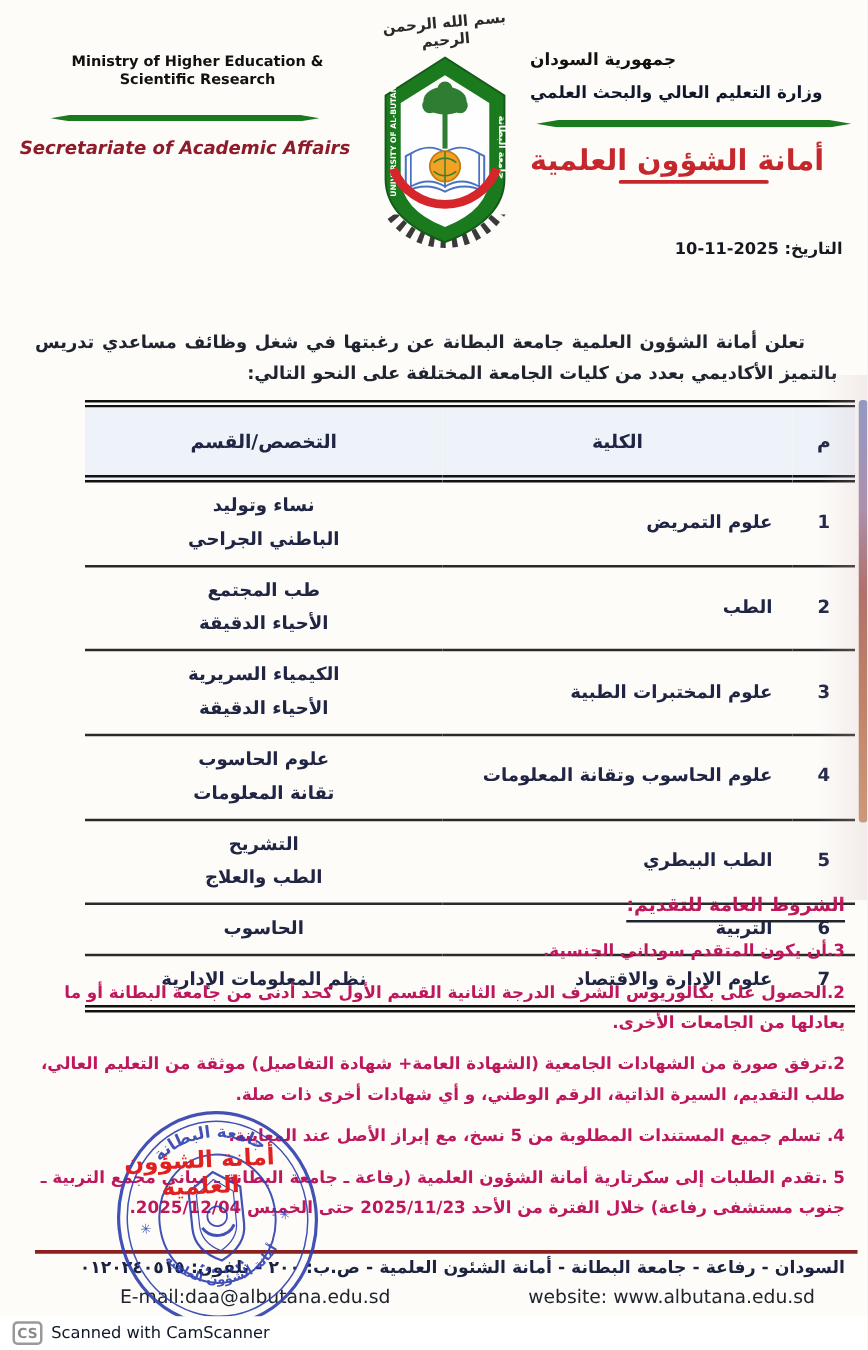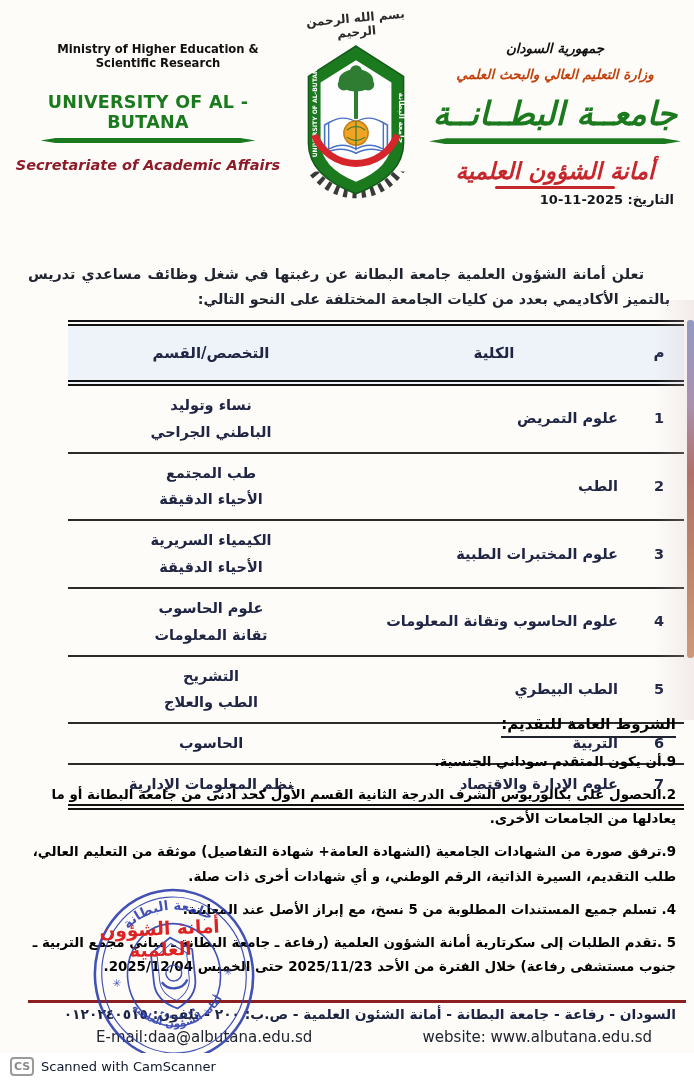--- a/index.html
+++ b/index.html
@@ -17,23 +17,23 @@
   .hdr-left .univ{font-size:17.5px;font-weight:bold;color:var(--brand-green);letter-spacing:.3px;}
   .swoosh{height:5px;background:var(--brand-green);margin:6px auto 14px;
           clip-path:polygon(0 50%,7% 0,93% 0,100% 50%,93% 100%,7% 100%);}
   .hdr-left .swoosh{width:215px;}
   .hdr-left .secretariat{font-size:14.5px;font-weight:bold;font-style:italic;color:var(--dark-red);}
 
   .hdr-logo{position:absolute;left:288px;top:6px;width:136px;text-align:center;}
   .bismillah{font-size:12px;color:#2a2a2a;transform:rotate(-5deg);font-weight:bold;
              height:38px;display:flex;align-items:center;justify-content:center;}
 
-  .hdr-right{position:absolute;right:8px;top:40px;width:262px;text-align:center;direction:rtl;font-style:italic;}
+  .hdr-right{position:absolute;right:8px;top:40px;width:262px;text-align:left;direction:rtl;}
   .hdr-right .country{font-size:13.5px;font-weight:bold;color:#111;margin-bottom:10px;}
-  .hdr-right .ministry{font-size:13.5px;font-weight:bold;color:#c2410c;margin-bottom:14px;}
+  .hdr-right .ministry{font-size:13.5px;font-weight:bold;color:#0f172a;margin-bottom:14px;}
   .hdr-right .univ{font-size:33px;font-weight:bold;color:var(--brand-green);line-height:1.1;}
   .hdr-right .swoosh{width:252px;height:6px;}
   .hdr-right .secretariat{font-size:23px;font-weight:bold;color:var(--brand-red);}
   .red-swash{width:120px;height:2.5px;background:var(--brand-red);margin:2px auto 0;border-radius:2px;}
 
   
   .date-line{position:absolute;right:20px;top:192px;direction:rtl;font-size:13px;font-weight:bold;color:#15181f;}
   .doc-title{position:absolute;top:217px;left:0;width:100%;text-align:center;}
   .doc-title span{display:inline-block;font-size:20.5px;font-weight:bold;color:#171b28;
                   border-bottom:2.5px solid #20242f;padding-bottom:5px;}
@@ -49,21 +49,21 @@
                 border-bottom:6px double #121212;padding:18px 4px;}
   table.spec td{font-size:14.5px;font-weight:bold;border-bottom:2px solid #2a2a2a;
                 padding:6px 4px;vertical-align:middle;line-height:1.85;}
   table.spec tr:last-child td{border-bottom:none;}
   col.c-num{width:50px;} col.c-college{width:280px;} col.c-dept{width:286px;}
   .cell-num{text-align:center;}
   .cell-college{text-align:right;padding-right:16px !important;}
   .cell-dept{text-align:center;}
 
   
-  .conditions{position:absolute;top:714px;right:18px;left:12px;direction:rtl;color:#000000;}
+  .conditions{position:absolute;top:714px;right:18px;left:12px;direction:rtl;color:#be185d;}
   .cond-head{display:inline-block;font-size:15px;font-weight:bold;
              border-bottom:2px solid #20242f;padding-bottom:3px;margin-bottom:12px;}
   .cond-item{font-size:13.4px;font-weight:bold;line-height:1.8;margin-bottom:9px;text-align:right;}
 
   
   .stamp{position:absolute;left:90px;top:886px;width:168px;height:178px;
          transform:rotate(-6deg);opacity:.9;z-index:6;}
   .stamp-overprint{position:absolute;left:72px;top:918px;width:176px;text-align:center;
                    font-size:18.5px;font-weight:bold;color:#e02121;transform:rotate(-2.5deg);
                    z-index:7;}
@@ -90,21 +90,20 @@
   .scan-shade{position:absolute;right:0;top:300px;width:40px;height:420px;pointer-events:none;
               background:linear-gradient(to left,rgba(215,190,195,.28),rgba(215,190,195,0));}
 </style>
 </head>
 <body>
 
 <div class="page">
 
   <div class="hdr-left">
     <div class="ministry">Ministry of Higher Education &amp; Scientific Research</div>
-    <div class="univ">UNIVERSITY OF AL - BUTANA</div>
     <div class="swoosh"></div>
     <div class="secretariat">Secretariate of Academic Affairs</div>
   </div>
 
   <div class="hdr-logo">
     <div class="bismillah">بسم الله الرحمن الرحيم</div>
     <svg width="132" height="168" viewBox="0 0 130 166">
       <defs>
         <clipPath id="gclip">
             <rect x="14" y="126" width="102" height="40"></rect>
@@ -135,21 +134,20 @@
       <circle cx="65" cy="88" r="12" fill="#f2a324" stroke="#c47d10" stroke-width="1.5"></circle>
       <path d="M56,85 q9,-7 18,0 M56,92 q9,7 18,0 M65,76 v24" fill="none" stroke="#3f7d2e" stroke-width="1.2"></path>
 
       <path d="M24,90 A44,44 0 0 0 106,90" fill="none" stroke="#d6262b" stroke-width="7"></path>
     </svg>
   </div>
 
   <div class="hdr-right">
     <div class="country">جمهورية السودان</div>
     <div class="ministry">وزارة التعليم العالي والبحث العلمي</div>
-    <div class="univ">جامعــة البطــانــة</div>
     <div class="swoosh"></div>
     <div class="secretariat">أمانة الشؤون العلمية</div>
     <div class="red-swash"></div>
   </div>
 
   <div class="date-line">
     <span>التاريخ:</span>
     <span>2025-11-10</span>
   </div>
 
@@ -224,23 +222,23 @@
         <td class="cell-dept">
             <div>نظم المعلومات الإدارية</div>
             <div></div>
           </td>
       </tr>
     </tbody>
   </table>
 
   <div class="conditions">
     <div class="cond-head">الشروط العامة للتقديم:</div>
-    <p class="cond-item">9.أن يكون المتقدم سوداني الجنسية.</p>
+    <p class="cond-item">3.أن يكون المتقدم سوداني الجنسية.</p>
     <p class="cond-item">2.الحصول على بكالوريوس الشرف الدرجة الثانية القسم الأول كحد أدنى من جامعة البطانة أو ما يعادلها من الجامعات الأخرى.</p>
-    <p class="cond-item">9.ترفق صورة من الشهادات الجامعية (الشهادة العامة+ شهادة التفاصيل) موثقة من التعليم العالي، طلب التقديم، السيرة الذاتية، الرقم الوطني، و أي شهادات أخرى ذات صلة.</p>
+    <p class="cond-item">2.ترفق صورة من الشهادات الجامعية (الشهادة العامة+ شهادة التفاصيل) موثقة من التعليم العالي، طلب التقديم، السيرة الذاتية، الرقم الوطني، و أي شهادات أخرى ذات صلة.</p>
     <p class="cond-item">4. تسلم جميع المستندات المطلوبة من 5 نسخ، مع إبراز الأصل عند المعاينة.</p>
     <p class="cond-item">5 .تقدم الطلبات إلى سكرتارية أمانة الشؤون العلمية (رفاعة ـ جامعة البطانة ـ مباني مجمع التربية ـ جنوب مستشفى رفاعة) خلال الفترة من الأحد 2025/11/23 حتى الخميس 2025/12/04.</p>
   </div>
 
   <div class="stamp">
     <svg width="168" height="178" viewBox="0 0 170 180">
       <defs>
         <path id="arcTop" d="M 16,98 A 69,74 0 0 1 154,98"></path>
         <path id="arcBot" d="M 28,92 A 58,62 0 0 0 142,92"></path>
       </defs>

